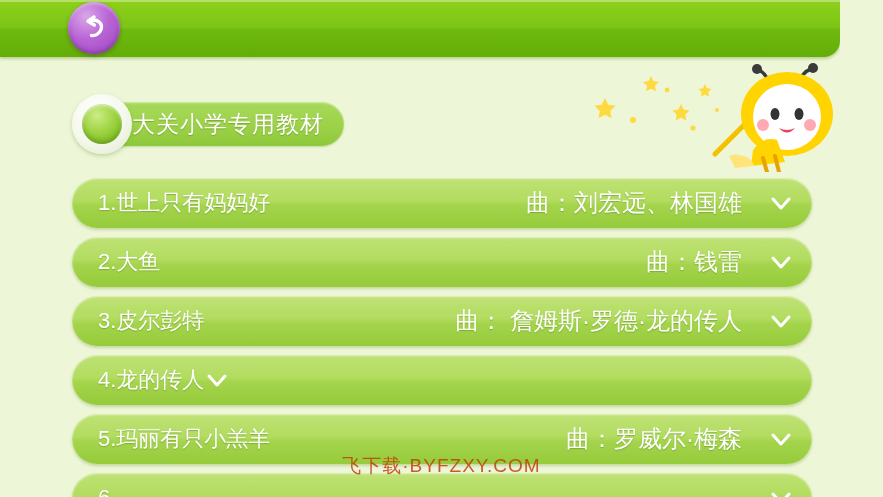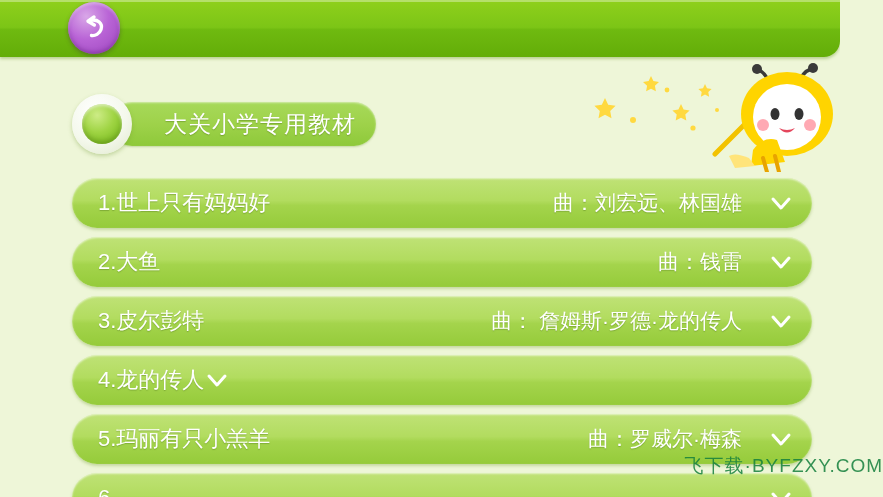--- a/index.html
+++ b/index.html
@@ -48,21 +48,21 @@
   }
 
   
   #title-row {
     position: absolute;
     left: 72px; top: 100px;
     width: 330px; height: 48px;
   }
   #title-pill {
     position: absolute;
-    left: 38px; top: 2px;
+    left: 6px; top: 2px;
     height: 44px;
     padding: 0 20px 0 54px;
     border-radius: 22px;
     background: linear-gradient(to bottom, #a7d95a 0%, #9ed24a 50%, #8ec93a 100%);
     display: flex; align-items: center;
     box-shadow: inset 0 1px 2px rgba(255,255,255,0.5), 0 1px 2px rgba(100,140,40,0.3);
   }
   #title-text {
     font-size: 23px;
     color: #ffffff;
@@ -113,38 +113,38 @@
   }
   .song-title {
     font-size: 22px;
     color: #ffffff;
     text-shadow: 0 1px 1px rgba(100,140,40,0.55);
     white-space: nowrap;
   }
   .song-composer {
     margin-left: auto;
     margin-right: 26px;
-    font-size: 21px;
+    font-size: 24px;
     color: #ffffff;
     text-shadow: 0 1px 1px rgba(100,140,40,0.55);
     white-space: nowrap;
   }
   .chevron {
     width: 26px; height: 26px;
     flex: 0 0 26px;
     display: flex; align-items: center; justify-content: center;
   }
 
   
   #watermark {
     position: absolute;
     left: 0; right: 0; bottom: 18px;
-    text-align: right;
+    text-align: center;
     font-size: 19px;
-    color: #15803d;
+    color: #c2410c;
     letter-spacing: 1px;
     opacity: 0.85;
     pointer-events: none;
   }
 </style>
 </head>
 <body>
 
 <div id="top-bar">
   <div id="top-bar-inner-line"></div>

